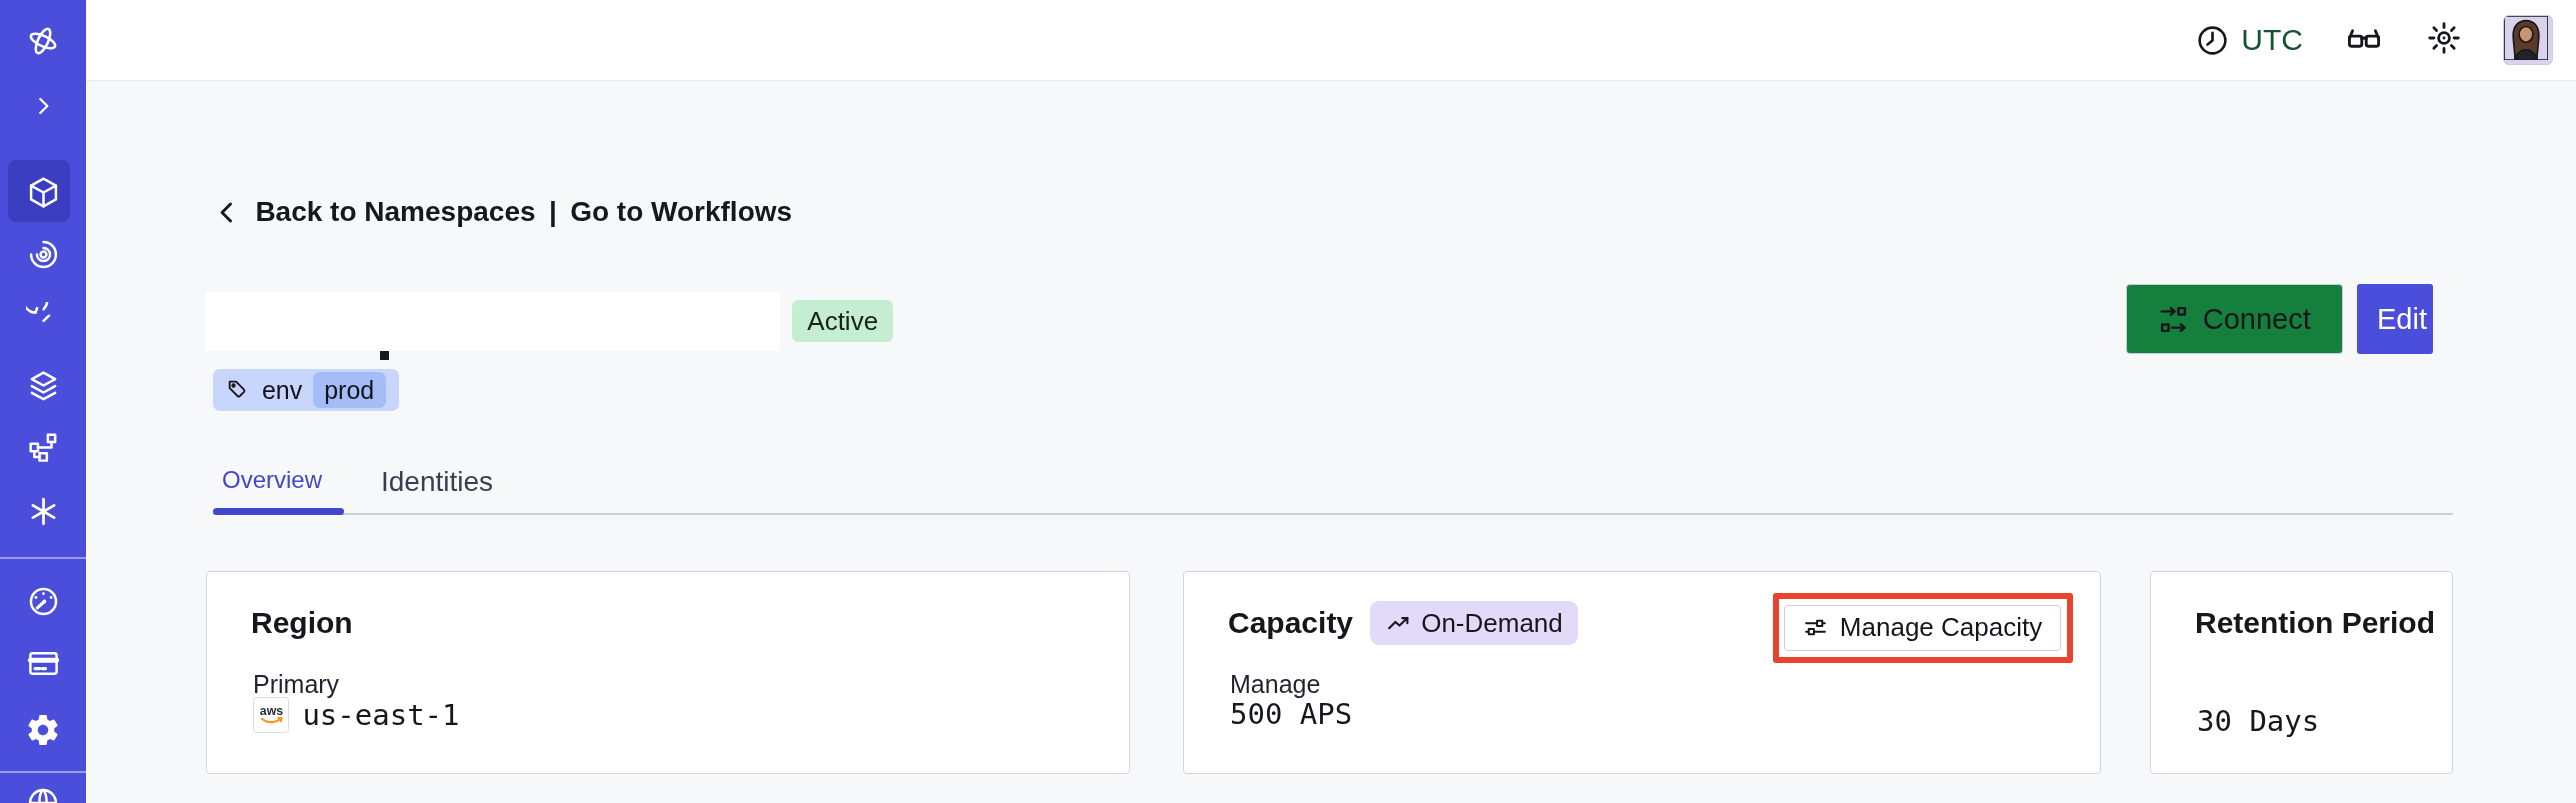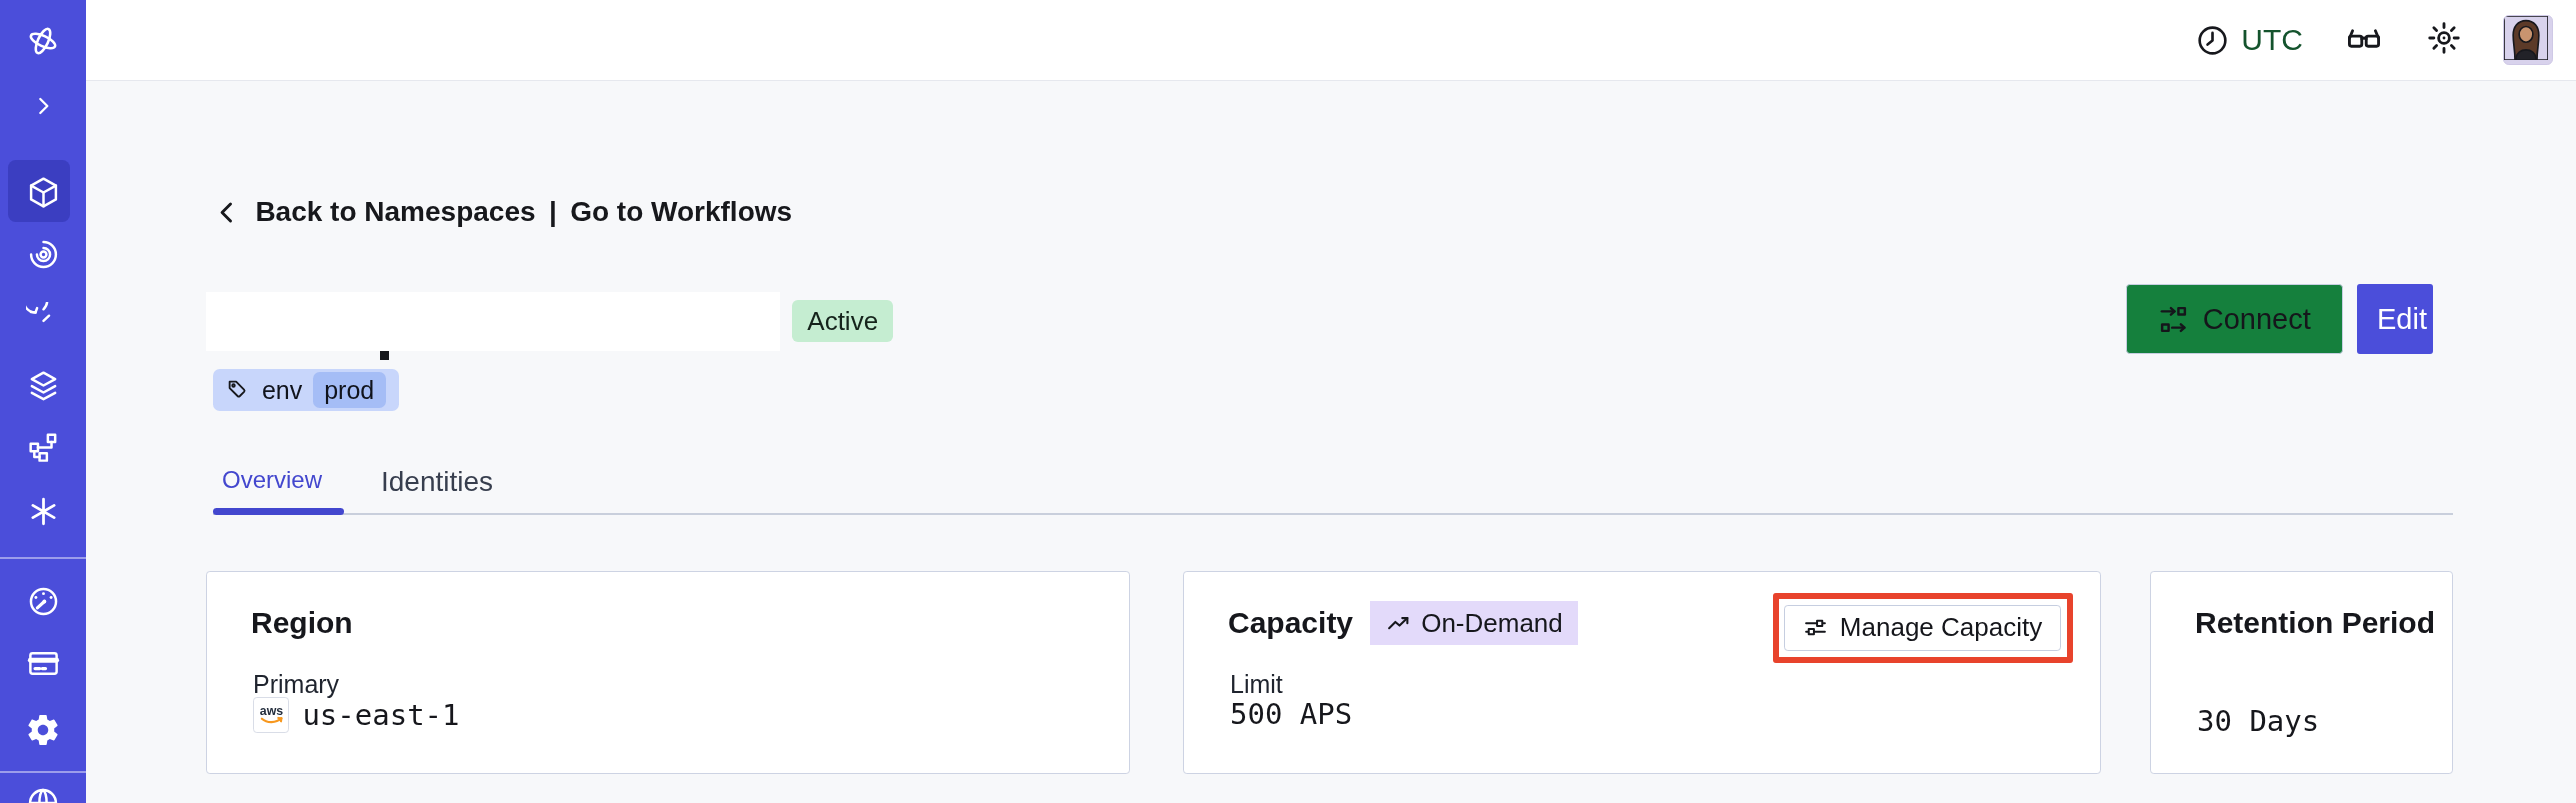--- a/index.html
+++ b/index.html
@@ -53,21 +53,21 @@
   .tab-under{position:absolute;left:213px;top:508px;width:131px;height:6.7px;background:#4347CE;border-radius:3.8px;}
 
   
   .card{position:absolute;top:571px;height:203px;background:#FFFFFF;border:1.9px solid #CDD3E3;
         border-radius:3.8px;box-sizing:border-box;}
   .card-region{left:206px;width:924px;}
   .card-capacity{left:1183px;width:918px;}
   .card-retention{left:2150px;width:303px;}
   .card-titlerow{position:absolute;left:44px;top:29px;height:44px;display:flex;align-items:center;gap:17.3px;}
   .card-title{font-size:30px;font-weight:600;color:#16171C;}
-  .badge-od{height:44px;padding:0 15.3px;background:#E3DAFA;border-radius:0;display:flex;align-items:center;
+  .badge-od{height:44px;padding:0 15.3px;background:#E3DAFA;border-radius:9px;display:flex;align-items:center;
         gap:10.5px;font-size:26px;color:#16171C;}
   .badge-od svg{stroke:#17181C;fill:none;stroke-width:2;stroke-linecap:round;stroke-linejoin:round;}
   .card-btn{height:46px;background:#fff;border:1.9px solid #C6CEE0;border-radius:3.8px;display:flex;
         align-items:center;gap:11.5px;padding:0 18px;font-size:26px;color:#15161B;box-sizing:border-box;cursor:pointer;}
   .card-btn svg{stroke:#15161B;fill:none;stroke-width:1.9;stroke-linecap:round;stroke-linejoin:round;}
   .pos-tr{position:absolute;top:35px;right:35px;}
   .annotation{position:absolute;top:21px;right:27px;border:6.7px solid #E8432C;border-radius:2.9px;padding:5.8px;}
   .card-label{position:absolute;left:46px;top:98px;font-size:25px;color:#1F242E;}
   .card-value{position:absolute;left:46px;top:125px;display:flex;align-items:center;gap:13.4px;
         font-family:"DejaVu Sans Mono",monospace;font-size:29px;color:#16171C;}
@@ -291,21 +291,21 @@
       <button class="card-btn">
         <svg width="25" height="25" viewBox="0 0 24 24">
           <path d="M3 8 H21"></path>
           <rect x="13.5" y="5.5" width="5" height="5" fill="#fff"></rect>
           <path d="M3 16 H21"></path>
           <rect x="5.5" y="13.5" width="5" height="5" fill="#fff"></rect>
         </svg>
         <span>Manage Capacity</span>
       </button>
     </div>
-    <div class="card-label">Limit</div>
+    <div class="card-label">Manage</div>
     <div class="card-value">500 APS</div>
   </section>
 
   <section class="card card-retention">
     <div class="card-titlerow">
       <span class="card-title">Retention Period</span>
     </div>
     <div class="card-value">30 Days</div>
   </section>
 

